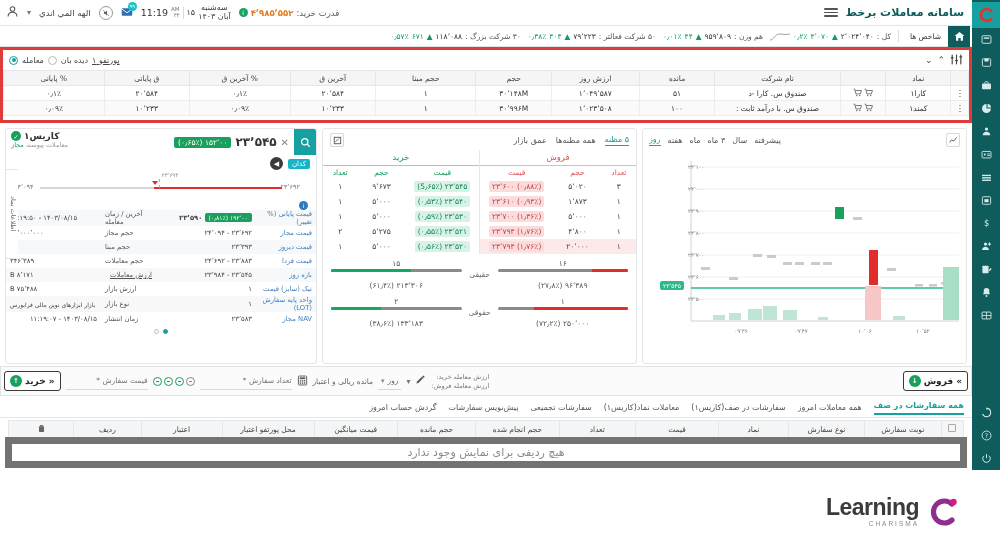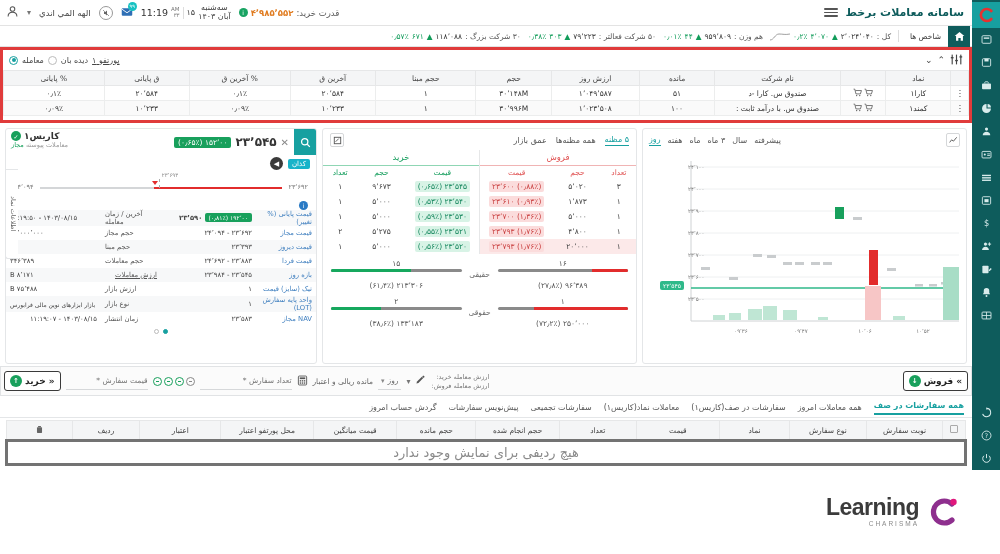--- a/index.html
+++ b/index.html
@@ -161,21 +161,21 @@
     font-size:6px;display:flex;align-items:center;justify-content:center;margin-right:3px;}
   .sym-title-row{display:flex;align-items:center;padding:2px 6px 0;gap:5px;}
   .full-name{flex:1;text-align:right;font-size:10px;color:#333;}
   .tag-pill{background:#17b3c9;color:#fff;font-size:7px;padding:1px 4px;border-radius:2px;}
   .nav-circ{width:13px;height:13px;border-radius:50%;background:#3a3a3a;color:#fff;
     font-size:7px;display:flex;align-items:center;justify-content:center;}
   .range-wrap{position:relative;height:26px;margin:4px 8px 0;}
   .range-line{position:absolute;top:13px;left:26px;right:26px;height:2px;background:#d4d6d8;}
   .range-fill{position:absolute;top:13px;height:2px;background:#e22c2c;}
   .range-lo{position:absolute;left:0;top:9px;font-size:6.5px;color:#777;}
-  .range-hi{position:absolute;right:0;top:9px;font-size:6.5px;color:#777;}
+  .range-hi{position:absolute;right:8px;top:9px;font-size:6.5px;color:#777;}
   .range-tickline{position:absolute;top:5px;width:1px;height:9px;border-left:1px dashed #aaa;}
   .range-ticklab{position:absolute;top:-2px;font-size:5.5px;color:#888;transform:translateX(50%);}
   .range-marker{position:absolute;top:7px;width:0;height:0;
     border-left:3px solid transparent;border-right:3px solid transparent;border-top:4px solid #e22c2c;}
   .info-dot{width:9px;height:9px;border-radius:50%;background:#2a7ac4;color:#fff;font-size:6px;
     display:flex;align-items:center;justify-content:center;margin:1px 8px 0 0;}
   table.det{width:100%;border-collapse:collapse;font-size:6.8px;table-layout:fixed;}
   table.det td{height:14px;padding:0 4px;color:#333;}
   table.det td.lab{color:#3f7fbf;text-align:right;width:60px;}
   table.det td.val{text-align:right;color:#444;}
@@ -216,21 +216,21 @@
   
   .btabs{position:absolute;top:398px;right:28px;left:0;height:20px;
     display:flex;align-items:center;gap:12px;padding:0 8px;font-size:8px;color:#555;
     border-bottom:1px solid #e4e6e8;background:#fff;}
   .btabs .bt{cursor:pointer;white-space:nowrap;}
   .btabs .bt.act{color:#17a0a0;border-bottom:2px solid #17a0a0;padding-bottom:3px;font-weight:bold;}
   .btbl-wrap{position:absolute;top:420px;right:28px;left:0;height:50px;padding:0 5px;}
   table.btbl{width:100%;border-collapse:collapse;font-size:7.5px;table-layout:fixed;}
   table.btbl th{background:#f4f5f6;color:#444;font-weight:normal;height:20px;
     border:1px solid #e6e7e8;padding:0 3px;text-align:center;}
-  table.btbl td.empty{height:24px;text-align:center;color:#8a8a8a;font-size:13px;border:3px solid #737373;}
+  table.btbl td.empty{height:24px;text-align:center;color:#8a8a8a;font-size:11px;border:7px solid #737373;}
   .chk{width:8px;height:8px;border:1px solid #aaa;border-radius:1px;display:inline-block;}
   .trash-ico svg{width:9px;height:9px;fill:#666;}
 
   
   .footer{position:absolute;top:470px;right:0;left:0;bottom:0;background:#fff;
     display:flex;align-items:center;padding-right:40px;}
   .logo-wrap{display:flex;align-items:center;gap:7px;}
   .logo-mark{width:34px;height:34px;position:relative;}
   .logo-text{display:flex;flex-direction:column;line-height:1;}
   .logo-t1{font-size:23px;color:#3b3b3b;font-weight:bold;letter-spacing:-0.5px;font-family:"Liberation Sans",sans-serif;}
@@ -730,21 +730,21 @@
               </colgroup>
             <thead>
                 <tr>
               <th class="th-buy">قیمت</th>
               <th class="th-buy">حجم</th>
               <th class="th-buy">تعداد</th>
             </tr>
               </thead>
             <tbody>
               <tr>
-                <td><span class="pill pill-buy"><span>۲۳٬۵۴۵</span> <span>(۰٫۶۵٪)</span></span></td>
+                <td><span class="pill pill-buy"><span>۲۳٬۵۴۵</span> <span>(5٫۶۵٪)</span></span></td>
                 <td>۹٬۶۷۳</td>
                 <td>۱</td>
               </tr>
               <tr>
                 <td><span class="pill pill-buy"><span>۲۳٬۵۴۰</span> <span>(۰٫۵۳٪)</span></span></td>
                 <td>۵٬۰۰۰</td>
                 <td>۱</td>
               </tr>
               <tr>
                 <td><span class="pill pill-buy"><span>۲۳٬۵۳۰</span> <span>(۰٫۵۹٪)</span></span></td>
@@ -871,21 +871,21 @@
           </tr>
           <tr>
             <td class="lab">قیمت فردا</td>
             <td class="val">۲۳٬۸۸۳ - ۲۴٬۶۹۲</td>
             <td class="lab" style="color:#555;text-align:left;">حجم معاملات</td>
             <td class="val" style="text-align:left;">۳۴۶٬۳۸۹</td>
           </tr>
           <tr>
             <td class="lab">بازه روز</td>
             <td class="val">۲۳٬۵۴۵ - ۲۳٬۹۸۴</td>
-            <td class="lab" style="color:#555;text-align:right;text-decoration:underline;">ارزش معاملات</td>
+            <td class="lab" style="color:#555;text-align:center;text-decoration:underline;">ارزش معاملات</td>
             <td class="val" style="text-align:left;">۸٬۱۷۱ B</td>
           </tr>
           <tr>
             <td class="lab">تیک (سایز) قیمت</td>
             <td class="val">۱</td>
             <td class="lab" style="color:#555;text-align:left;">ارزش بازار</td>
             <td class="val" style="text-align:left;">۷۵٬۴۸۸ B</td>
           </tr>
           <tr>
             <td class="lab">واحد پایه سفارش (LOT)</td>

